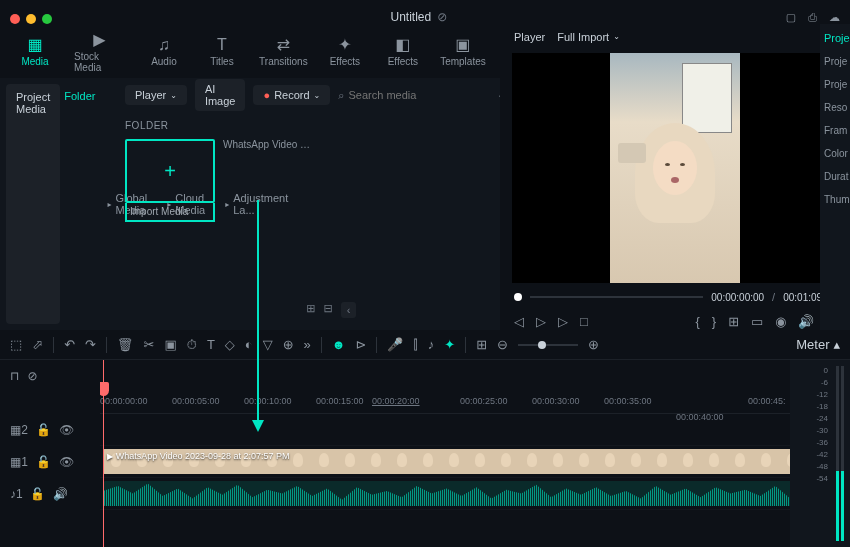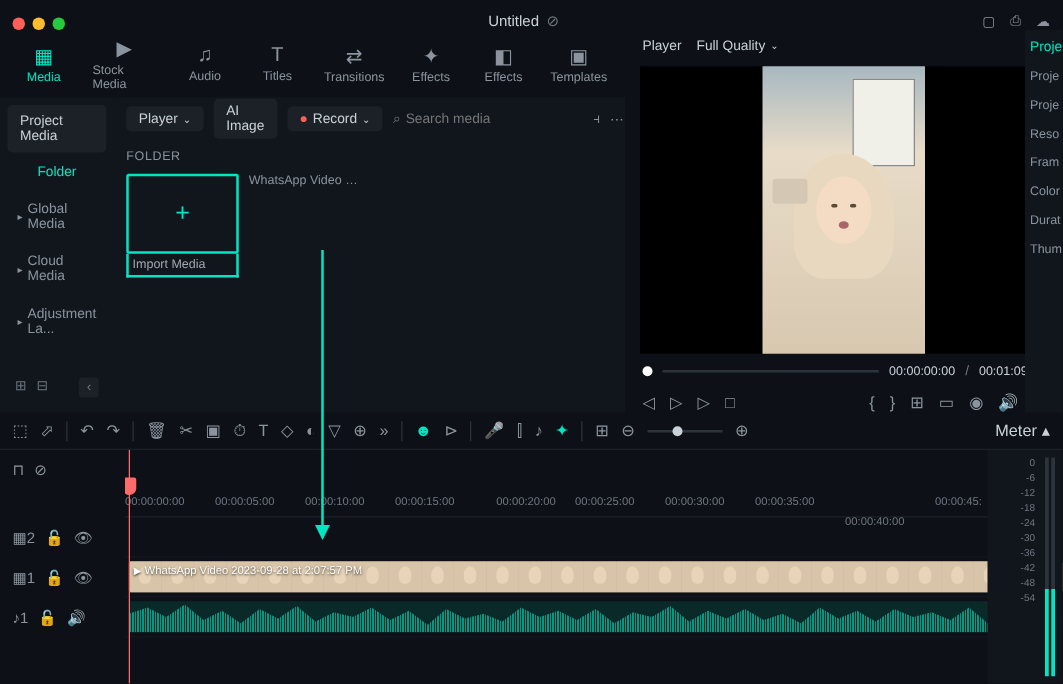--- a/index.html
+++ b/index.html
@@ -19,21 +19,21 @@
 .tab.active{color:#00e6c3}
 .tab .ico{font-size:16px}
 .tab .lbl{font-size:10px}
 
 .tool-row{display:flex;padding:6px 10px;gap:8px;align-items:center;background:#11161d;height:34px}
 .btn-pill{background:#1c2128;padding:4px 10px;border-radius:4px;color:#c9d1d9;font-size:11px;display:flex;align-items:center;gap:4px;cursor:pointer}
 .search-box{flex:1;display:flex;align-items:center;gap:4px;color:#6e7681}
 .search-box input{background:transparent;border:none;color:#c9d1d9;outline:none;flex:1;font-size:11px}
 
 .content-row{display:flex;flex:1}
-.sidebar{width:115px;padding:6px;display:flex;flex-direction:column;gap:4px}
+.sidebar{width:115px;padding:6px;display:flex;flex-direction:row;gap:4px}
 .side-head{background:#1c2128;padding:7px 10px;border-radius:4px;font-size:11px;font-weight:500}
 .side-folder{color:#00e6c3;text-align:center;padding:6px 0;font-size:11px}
 .side-item{padding:7px 8px;font-size:11px;color:#8b949e;cursor:pointer;display:flex;align-items:center;gap:4px;border-radius:4px}
 .side-footer{margin-top:auto;display:flex;gap:8px;padding:6px;color:#6e7681}
 .side-footer span{cursor:pointer}
 
 .media-panel{flex:1;padding:8px 10px}
 .folder-label{font-size:10px;color:#8b949e;margin-bottom:8px;letter-spacing:0.5px}
 .media-grid{display:flex;gap:8px}
 .media-card{width:90px}
@@ -230,21 +230,21 @@
           </div>
         </div>
       </div>
     </div>
   </div>
 
   <div class="right-panel">
     <div class="player-bar">
       <span class="player-lbl">Player</span>
       <span class="quality-sel">
-          <span>Full Quality</span>
+          <span>Full Import</span>
           <span class="chev">⌄</span>
         </span>
       <span class="snapshot">▧</span>
     </div>
     <div class="preview">
       <div class="preview-inner">
         <div class="window-bg"></div>
         <div class="person">
           <div class="hijab">
               <div class="face">
@@ -352,21 +352,21 @@
       </div>
     </div>
 
     <div class="tl-right">
       <div style="height:32px"></div>
       <div class="tl-ruler" id="ruler">
           <span class="tl-tick" style="left: 0px;">00:00:00:00</span>
           <span class="tl-tick" style="left: 72px;">00:00:05:00</span>
           <span class="tl-tick" style="left: 144px;">00:00:10:00</span>
           <span class="tl-tick" style="left: 216px;">00:00:15:00</span>
-          <span class="tl-tick" style="left: 297px;">00:00:20:00</span>
+          <span class="tl-tick" style="left: 272px; text-decoration: underline;">00:00:20:00</span>
           <span class="tl-tick" style="left: 360px;">00:00:25:00</span>
           <span class="tl-tick" style="left: 432px;">00:00:30:00</span>
           <span class="tl-tick" style="left: 504px;">00:00:35:00</span>
           <span class="tl-tick" style="left: 576px; margin-top: 16px;">00:00:40:00</span>
           <span class="tl-tick" style="left: 648px;">00:00:45:</span>
         </div>
       <div class="playhead"></div>
       <div class="tl-track"></div>
       <div class="tl-track">
         <div class="clip-strip video">

